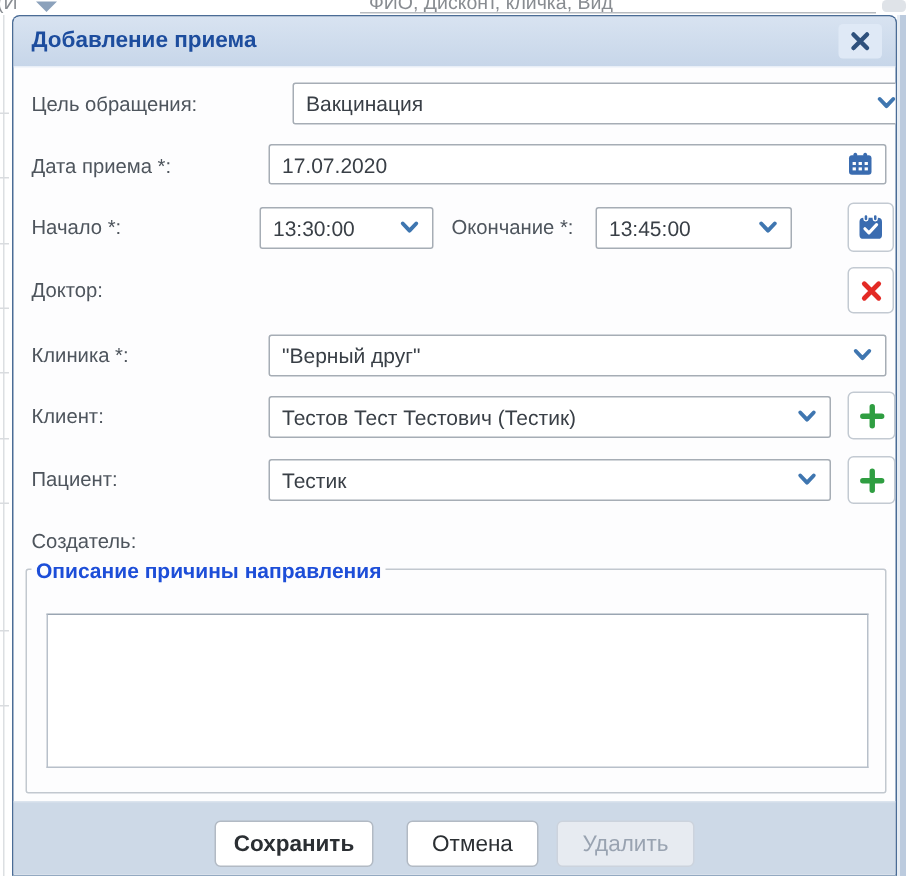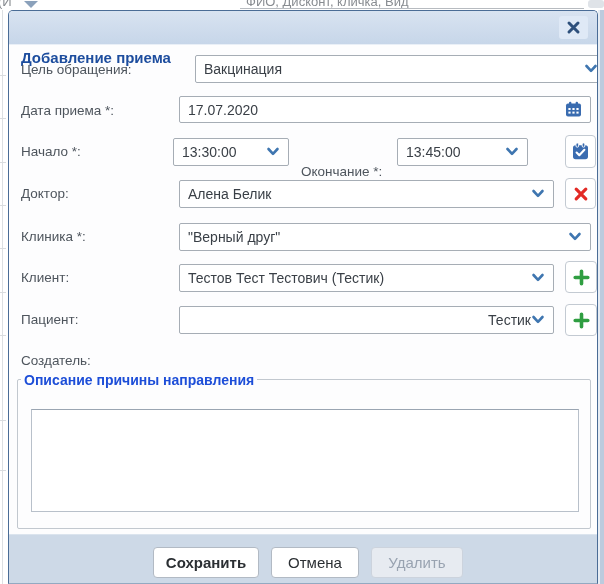--- a/index.html
+++ b/index.html
@@ -16,21 +16,21 @@
   .vline{position:absolute;width:1px;background:#dcdfe2;}
   .tick{position:absolute;width:6px;height:1px;left:0;background:#d9dcdf;}
   .right-strip{position:absolute;left:598px;top:10px;width:6px;height:574px;
        background:linear-gradient(90deg,#e7edf4 0 2px,#bccbde 2px 6px);}
   
   .dialog{position:absolute;left:8px;top:10px;width:590px;height:574px;
       box-sizing:border-box;border:1px solid #4a6c96;border-bottom:1px solid #93a9c1;
       border-radius:5px 5px 0 0;background:#fdfdfe;overflow:hidden;}
   .titlebar{position:absolute;left:0;top:0;width:100%;height:33px;
       background:linear-gradient(#d8e3f1,#c7d6e9);border-bottom:1px solid #e9eff7;}
-  .title{position:absolute;left:12px;top:7px;font-size:15px;font-weight:bold;color:#1d4d9e;margin-top:31px;}
+  .title{position:absolute;left:12px;top:7px;font-size:15px;font-weight:bold;color:#1d4d9e;}
   .close-btn{position:absolute;left:550px;top:5px;width:29px;height:23px;background:#dfe9f6;
       border-radius:3px;display:flex;align-items:center;justify-content:center;cursor:pointer;}
   .lbl{position:absolute;font-size:13.5px;color:#4e555d;white-space:nowrap;}
   .box{position:absolute;box-sizing:border-box;background:#fff;border:1px solid #a6adb5;
       border-radius:2px;display:flex;align-items:center;padding:0 8px;
       font-size:14px;color:#393f46;cursor:pointer;}
   .box .val{flex:1;white-space:nowrap;overflow:hidden;}
   .icon{flex:none;display:flex;align-items:center;justify-content:center;}
   .sbtn{position:absolute;box-sizing:border-box;background:#fff;border:1px solid #c3cad2;
       border-radius:4px;display:flex;align-items:center;justify-content:center;cursor:pointer;}
@@ -110,47 +110,39 @@
 
   <span class="lbl" style="left:12px;top:133px;">Начало *:</span>
   <div class="box" style="left:164px;top:127px;width:116px;height:28px;" role="combobox">
     <span class="val">13:30:00</span>
     <span class="icon">
       <svg width="14" height="10" viewBox="0 0 14 10">
           <path d="M2.5 2 L7 6.8 L11.5 2" fill="none" stroke="#3f76b0" stroke-width="2.6" stroke-linecap="round" stroke-linejoin="round"></path>
         </svg>
     </span>
   </div>
-  <span class="lbl" style="left:292px;top:133px;margin-top:20px;">Окончание *:</span>
+  <span class="lbl" style="left:292px;top:133px;">Окончание *:</span>
   <div class="box" style="left:388px;top:127px;width:131px;height:28px;" role="combobox">
     <span class="val">13:45:00</span>
     <span class="icon">
       <svg width="14" height="10" viewBox="0 0 14 10">
           <path d="M2.5 2 L7 6.8 L11.5 2" fill="none" stroke="#3f76b0" stroke-width="2.6" stroke-linecap="round" stroke-linejoin="round"></path>
         </svg>
     </span>
   </div>
   <div class="sbtn" style="left:556px;top:124px;width:31px;height:33px;">
     <svg width="19" height="19" viewBox="0 0 19 19">
       <rect x="2" y="3.2" width="15" height="14" rx="2.6" fill="#3a6cb0"></rect>
       <rect x="5" y="1" width="2.6" height="4.2" rx="1.2" fill="#3a6cb0" stroke="#fff" stroke-width="0.9"></rect>
       <rect x="11.2" y="1" width="2.6" height="4.2" rx="1.2" fill="#3a6cb0" stroke="#fff" stroke-width="0.9"></rect>
       <path d="M5.6 10.5 L8.3 13.2 L13.4 7.8" stroke="#fff" stroke-width="2.1" fill="none" stroke-linecap="round" stroke-linejoin="round"></path>
     </svg>
   </div>
 
   <span class="lbl" style="left:12px;top:175px;">Доктор:</span>
-  <div class="box" style="left:170px;top:169px;width:375px;height:28px;" role="combobox">
-    <span class="val">Алена Белик</span>
-    <span class="icon">
-      <svg width="14" height="10" viewBox="0 0 14 10">
-          <path d="M2.5 2 L7 6.8 L11.5 2" fill="none" stroke="#3f76b0" stroke-width="2.6" stroke-linecap="round" stroke-linejoin="round"></path>
-        </svg>
-    </span>
-  </div>
   <div class="sbtn" style="left:556px;top:167px;width:31px;height:31px;">
     <svg width="16" height="16" viewBox="0 0 16 16">
       <path d="M3.2 3.2 L12.8 12.8 M12.8 3.2 L3.2 12.8" stroke="#e32a25" stroke-width="3.2" stroke-linecap="round" fill="none"></path>
     </svg>
   </div>
 
   <span class="lbl" style="left:12px;top:218px;">Клиника *:</span>
   <div class="box" style="left:170px;top:212px;width:412px;height:28px;" role="combobox">
     <span class="val">"Верный друг"</span>
     <span class="icon">
@@ -169,39 +161,39 @@
         </svg>
     </span>
   </div>
   <div class="sbtn" style="left:556px;top:250px;width:32px;height:32px;">
     <svg width="17" height="17" viewBox="0 0 17 17">
       <path d="M8.5 2.2 V14.8 M2.2 8.5 H14.8" stroke="#2f9e41" stroke-width="3.6" stroke-linecap="round" fill="none"></path>
     </svg>
   </div>
 
   <span class="lbl" style="left:12px;top:301px;">Пациент:</span>
-  <div class="box" style="left:170px;top:295px;width:375px;height:28px;text-align:right;" role="combobox">
+  <div class="box" style="left:170px;top:295px;width:375px;height:28px;" role="combobox">
     <span class="val">Тестик</span>
     <span class="icon">
       <svg width="14" height="10" viewBox="0 0 14 10">
           <path d="M2.5 2 L7 6.8 L11.5 2" fill="none" stroke="#3f76b0" stroke-width="2.6" stroke-linecap="round" stroke-linejoin="round"></path>
         </svg>
     </span>
   </div>
   <div class="sbtn" style="left:556px;top:293px;width:32px;height:32px;">
     <svg width="17" height="17" viewBox="0 0 17 17">
       <path d="M8.5 2.2 V14.8 M2.2 8.5 H14.8" stroke="#2f9e41" stroke-width="3.6" stroke-linecap="round" fill="none"></path>
     </svg>
   </div>
 
   <span class="lbl" style="left:12px;top:342px;">Создатель:</span>
 
   <div class="fset"></div>
   <span class="legend">Описание причины направления</span>
   <textarea class="desc-area" style=""></textarea>
 
   <div class="footer">
-    <button class="btn bold" style="left:144px;width:106px;">Сохранить</button>
+    <button class="btn bold" style="left:134px;width:106px;">Сохранить</button>
     <button class="btn" style="left:362px;width:92px;" disabled="">Удалить</button>
     <button class="btn" style="left:262px;width:88px;">Отмена</button>
   </div>
 
 </div>
 
 </body></html>

